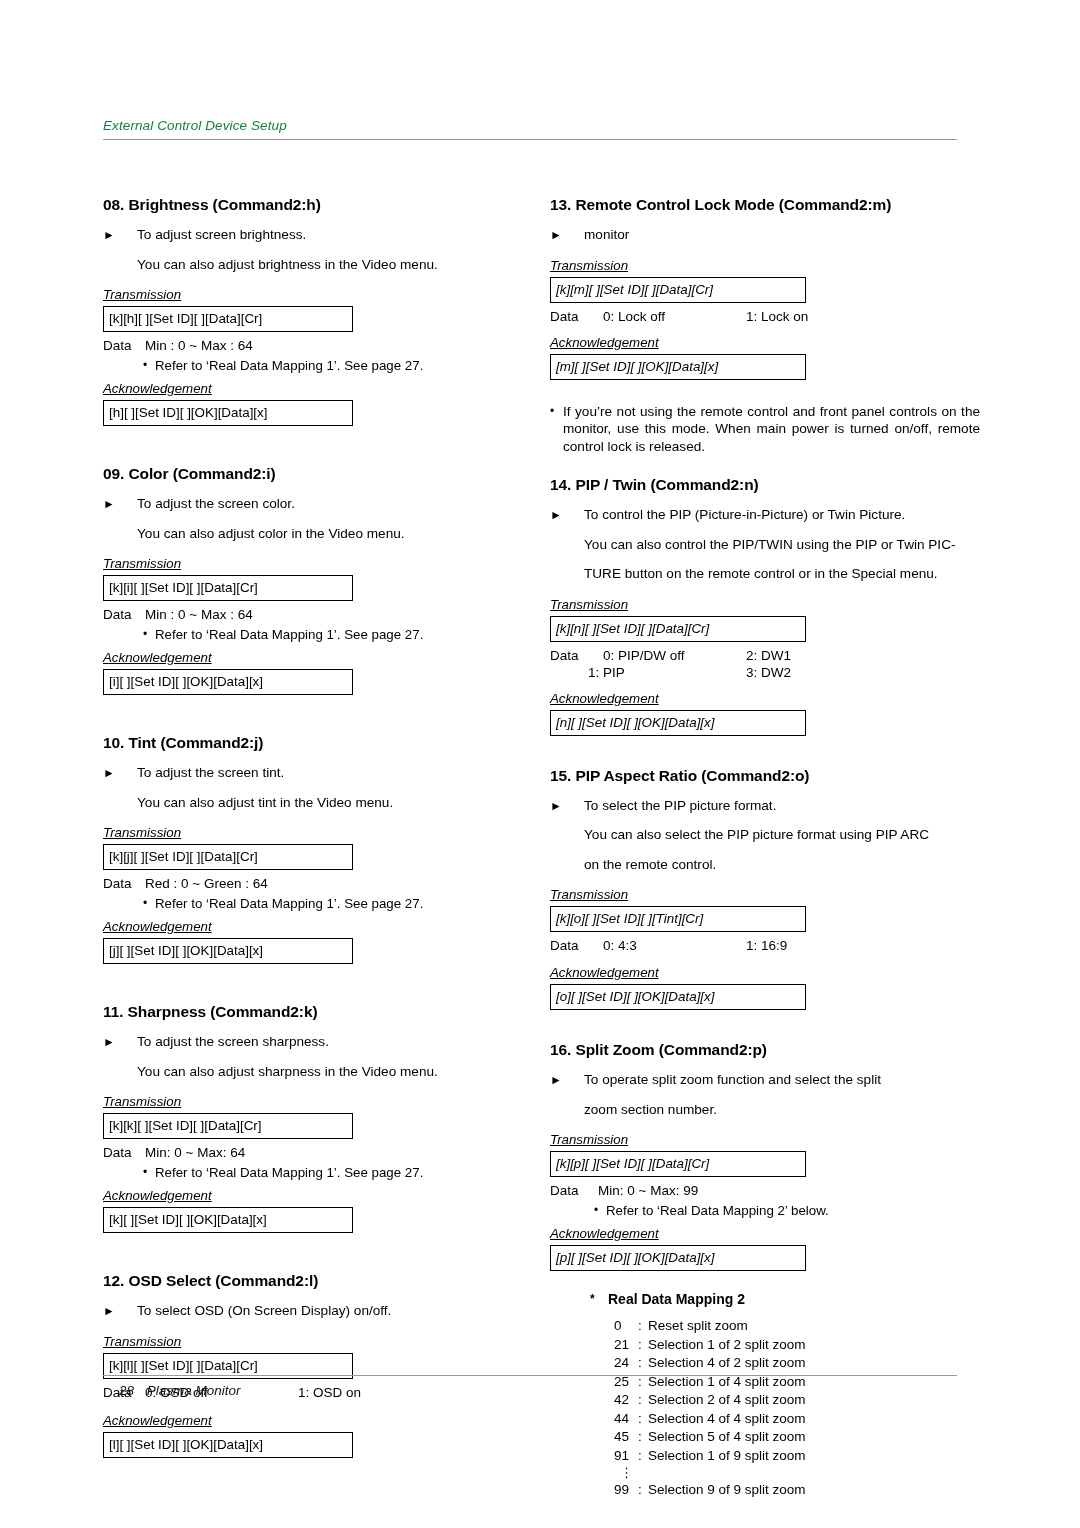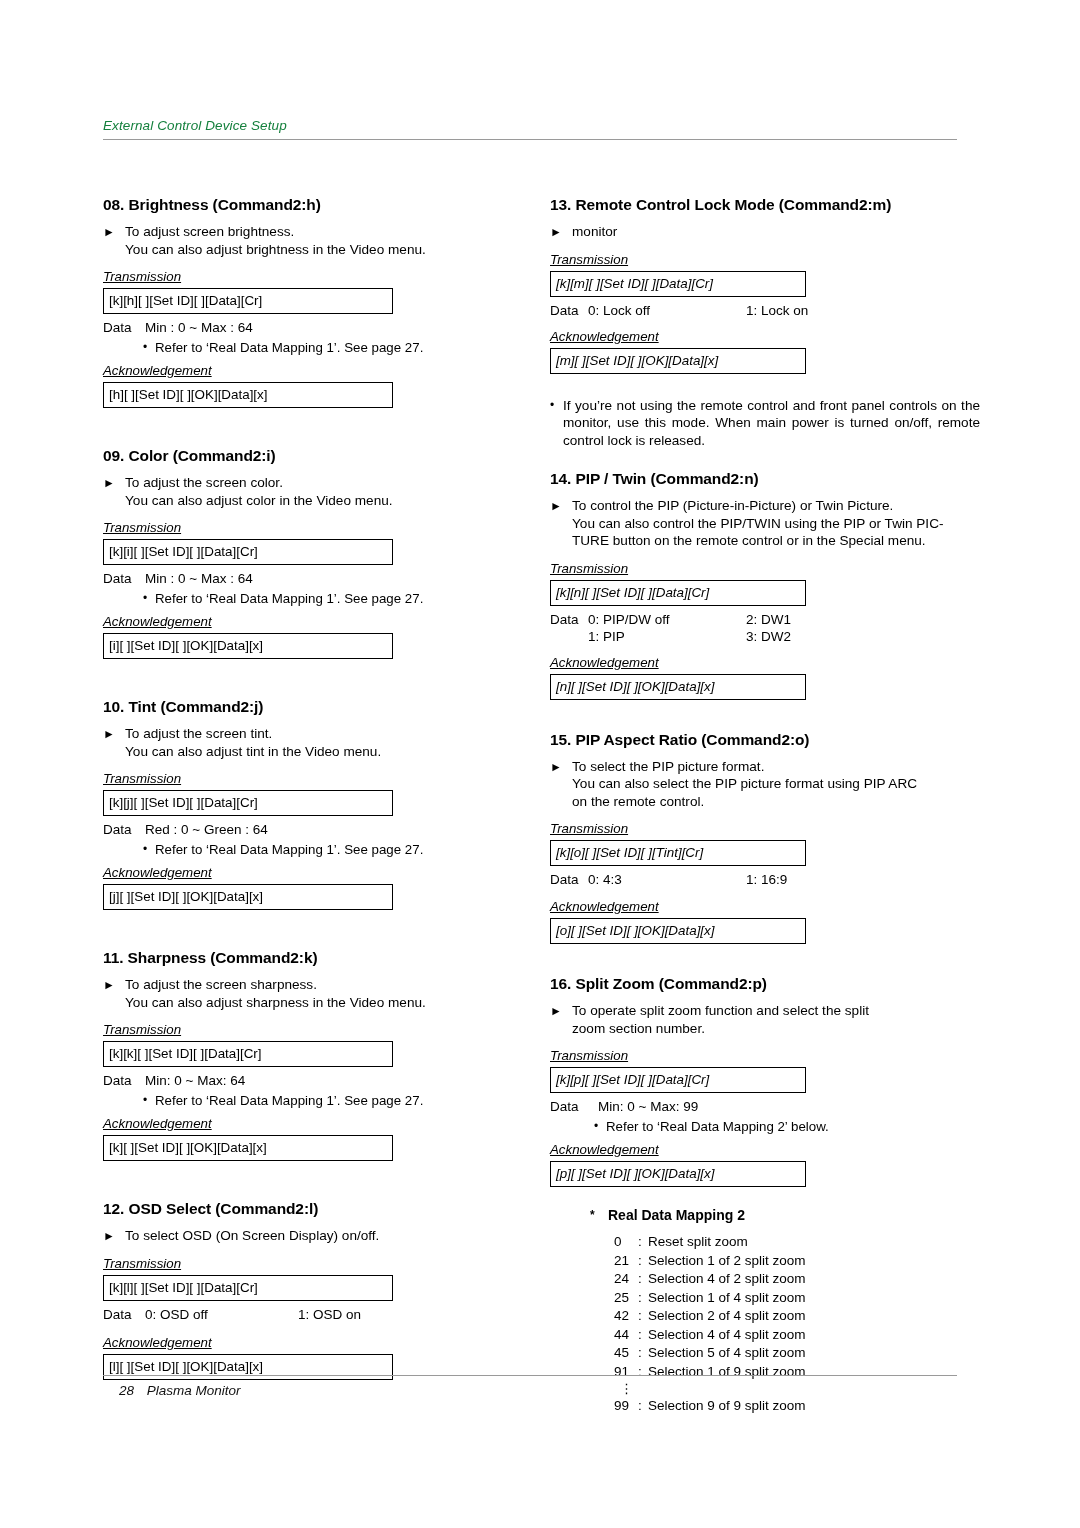--- a/index.html
+++ b/index.html
@@ -88,53 +88,53 @@
     line-height: 17.5px;
     margin-bottom: 9px;
   }
   .desc .arrow {
     position: absolute;
     left: 0;
     top: 1px;
     font-size: 12px;
     line-height: 17.5px;
   }
-  .desc p { margin: 0; }
+  .desc p { margin: 12px; }
   .desc p.justify { text-align: justify; text-align-last: left; }
 
   .label-ital {
     font-style: italic;
     font-size: 13.3px;
     text-decoration: underline;
     margin-bottom: 4px;
     display: inline-block;
   }
 
   .codebox {
     border: 1.6px solid #000;
     font-size: 13.4px;
     line-height: 15px;
     padding: 4px 5px 5px 5px;
     margin-bottom: 5px;
     box-sizing: border-box;
   }
-  .col-left  .codebox { width: 290px; }
+  .col-left  .codebox { width: 250px; }
   .col-right .codebox { width: 256px; font-style: italic; }
 
   .datarow {
     font-size: 13.5px;
     line-height: 17px;
     margin-bottom: 4px;
     position: relative;
     height: 17px;
   }
   .datarow .dlabel { position: absolute; left: 0; top: 0; }
   .datarow .dv1 { position: absolute; left: 42px; top: 0; white-space: nowrap; }
   .datarow .dv2 { position: absolute; left: 195px; top: 0; white-space: nowrap; }
-  .col-right .datarow .dv1 { left: 38px; }
+  .col-right .datarow .dv1 { left: 53px; }
   .col-right .datarow .dv2 { left: 196px; }
   .datarow.narrow .dv1 { left: 48px; }
 
   .datarow2 {
     font-size: 13.5px;
     line-height: 17px;
     margin-bottom: 3px;
     position: relative;
     height: 17px;
   }

